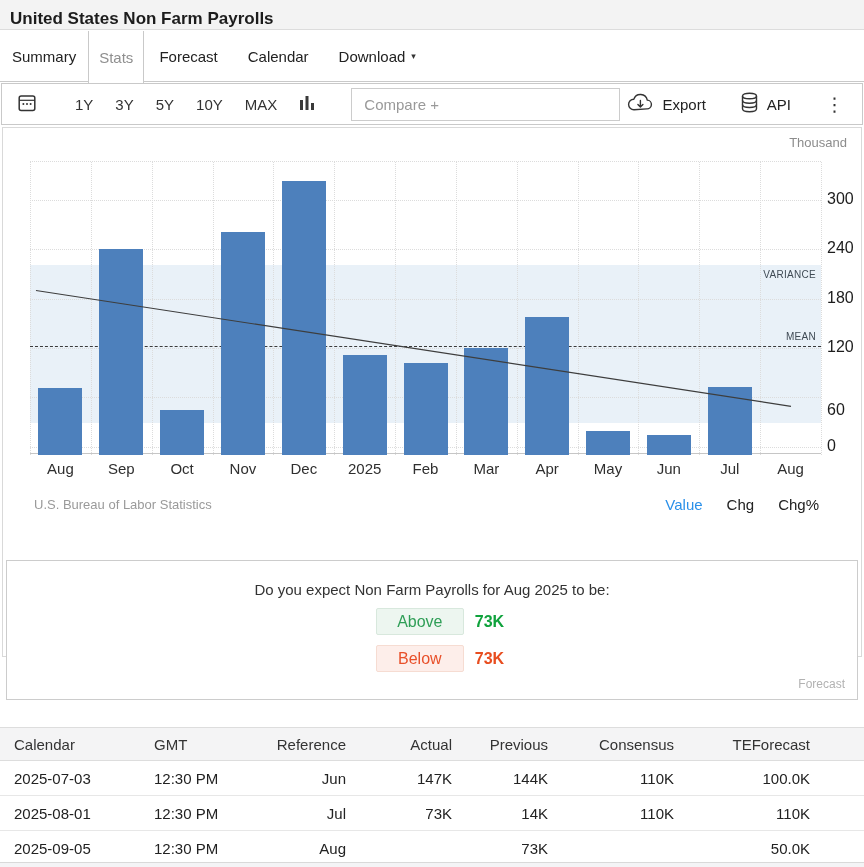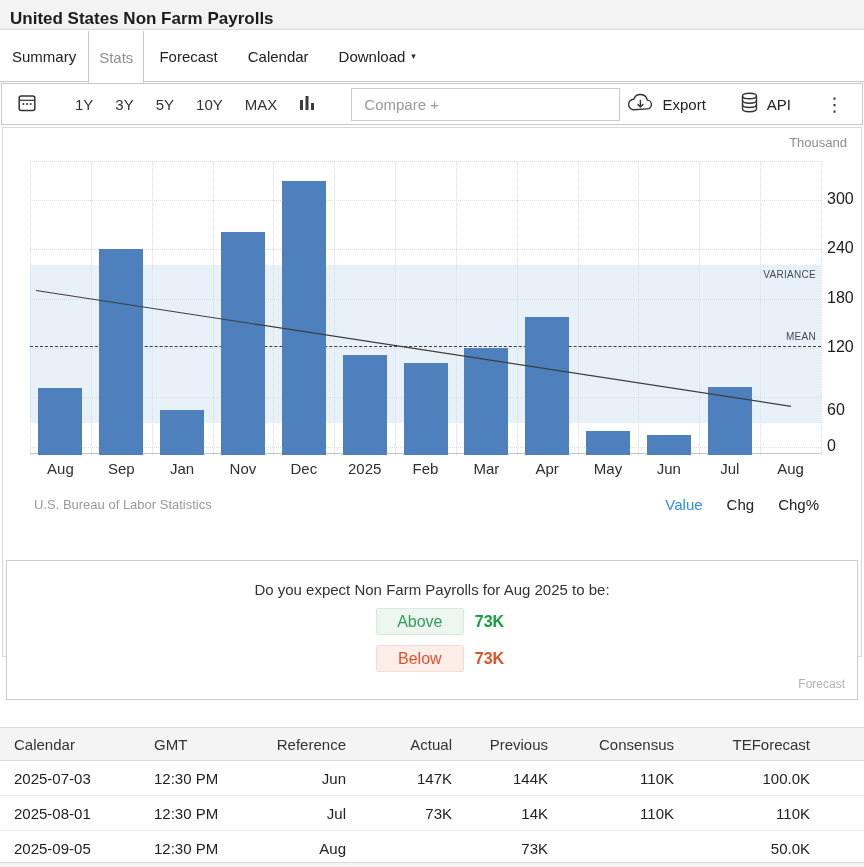--- a/index.html
+++ b/index.html
@@ -190,21 +190,21 @@
         <div class="ytick" style="top: 275.6px;">0</div>
         <div class="ytick" style="top: 232px; margin-top: 8px;">60</div>
         <div class="ytick" style="top: 177px;">120</div>
         <div class="ytick" style="top: 127.7px;">180</div>
         <div class="ytick" style="top: 78.4px;">240</div>
         <div class="ytick" style="top: 29.1px;">300</div>
       </div>
     <div class="x-axis">
         <div class="xlabel" style="left: 0.423077px;">Aug</div>
         <div class="xlabel" style="left: 61.2692px;">Sep</div>
-        <div class="xlabel" style="left: 122.115px;">Jan</div>
+        <div class="xlabel" style="left: 122.115px;">Oct</div>
         <div class="xlabel" style="left: 182.962px;">Nov</div>
         <div class="xlabel" style="left: 243.808px;">Dec</div>
         <div class="xlabel" style="left: 304.654px;">2025</div>
         <div class="xlabel" style="left: 365.5px;">Feb</div>
         <div class="xlabel" style="left: 426.346px;">Mar</div>
         <div class="xlabel" style="left: 487.192px;">Apr</div>
         <div class="xlabel" style="left: 548.038px;">May</div>
         <div class="xlabel" style="left: 608.885px;">Jun</div>
         <div class="xlabel" style="left: 669.731px;">Jul</div>
         <div class="xlabel" style="left: 730.577px;">Aug</div>

